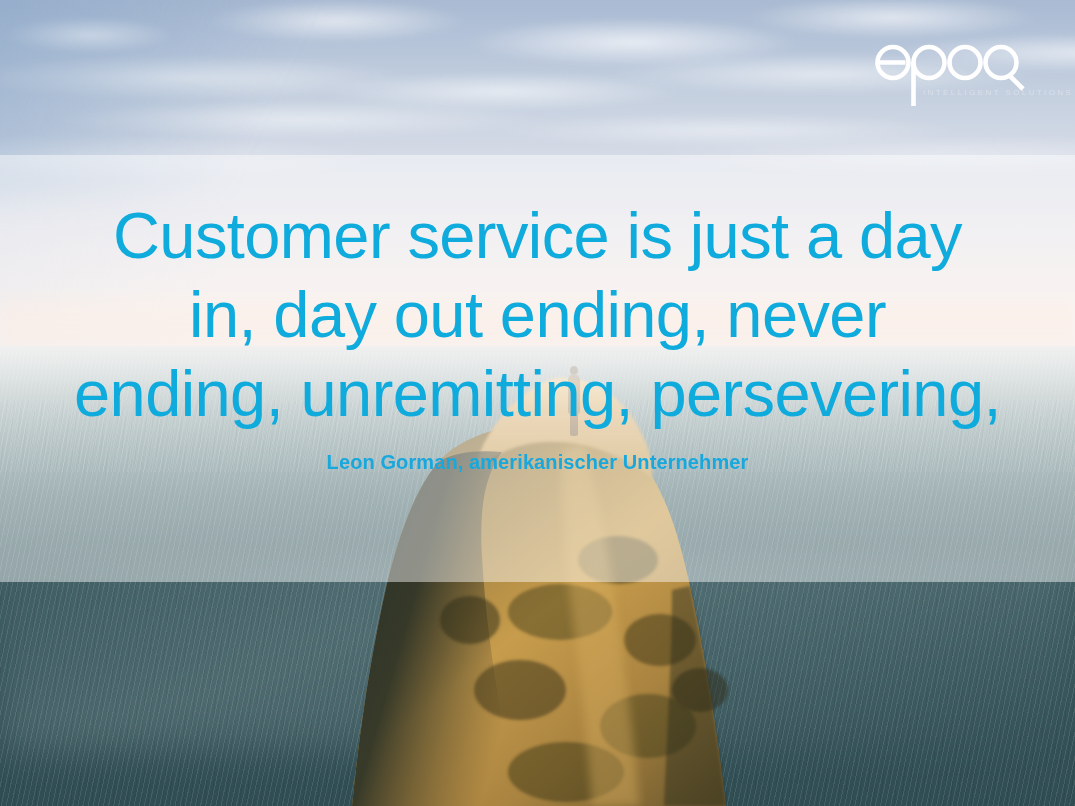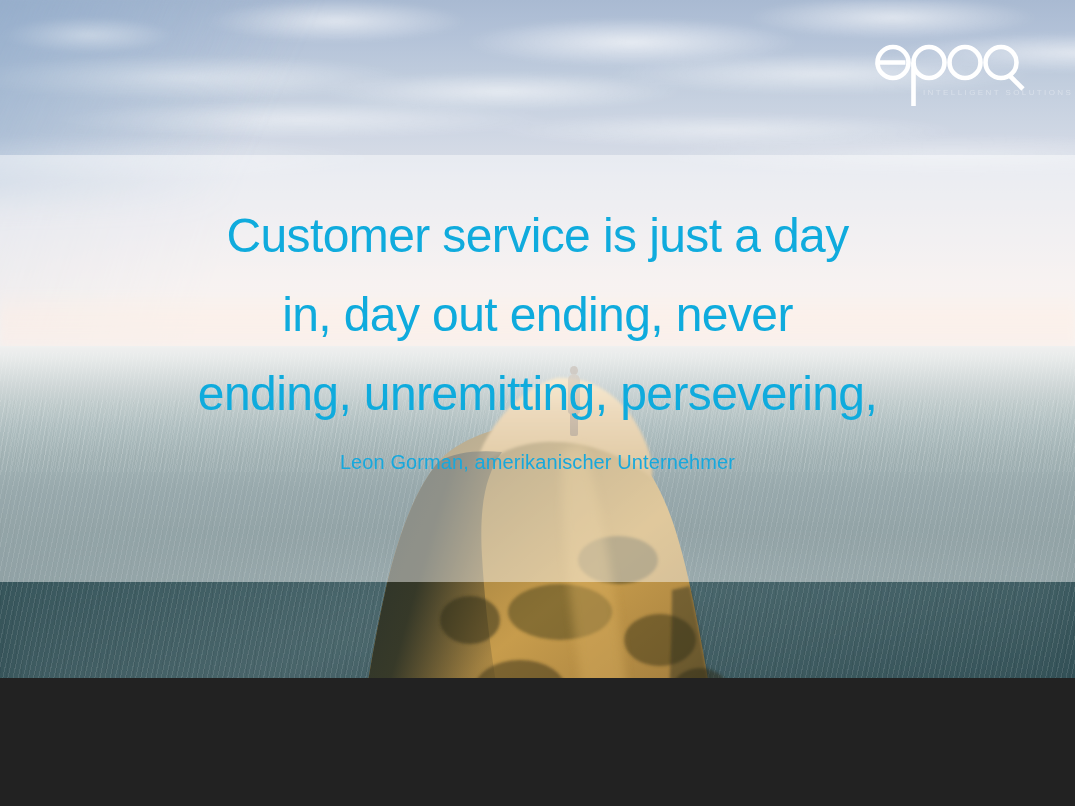--- a/index.html
+++ b/index.html
@@ -6,21 +6,21 @@
   html, body {
     margin: 0;
     padding: 0;
     background: #222;
   }
   * { box-sizing: border-box; }
 
   .stage {
     position: relative;
     width: 1075px;
-    height: 678px;
+    height: 806px;
     overflow: hidden;
     font-family: "Liberation Sans", "DejaVu Sans", sans-serif;
     background: #7f1d1d;
     user-select: none;
   }
 
   
   .photo {
     position: absolute;
     inset: 0;
@@ -208,32 +208,32 @@
   
   .quote-block {
     position: absolute;
     left: 0; right: 0;
     top: 196px;
     text-align: center;
     padding: 0 26px;
   }
   .quote-line {
     color: #0fabdd;
-    font-size: 48px;
+    font-size: 65px;
     line-height: 79px;
     font-weight: 400;
     letter-spacing: -0.6px;
     white-space: nowrap;
   }
   .attribution {
     margin-top: 16px;
     color: #17a8dd;
     font-size: 20px;
     line-height: 26px;
-    font-weight: 400;
+    font-weight: 700;
     letter-spacing: .1px;
   }
 
   
   .logo {
     position: absolute;
     right: 16px;
     top: 26px;
     width: 192px;
     height: 84px;

